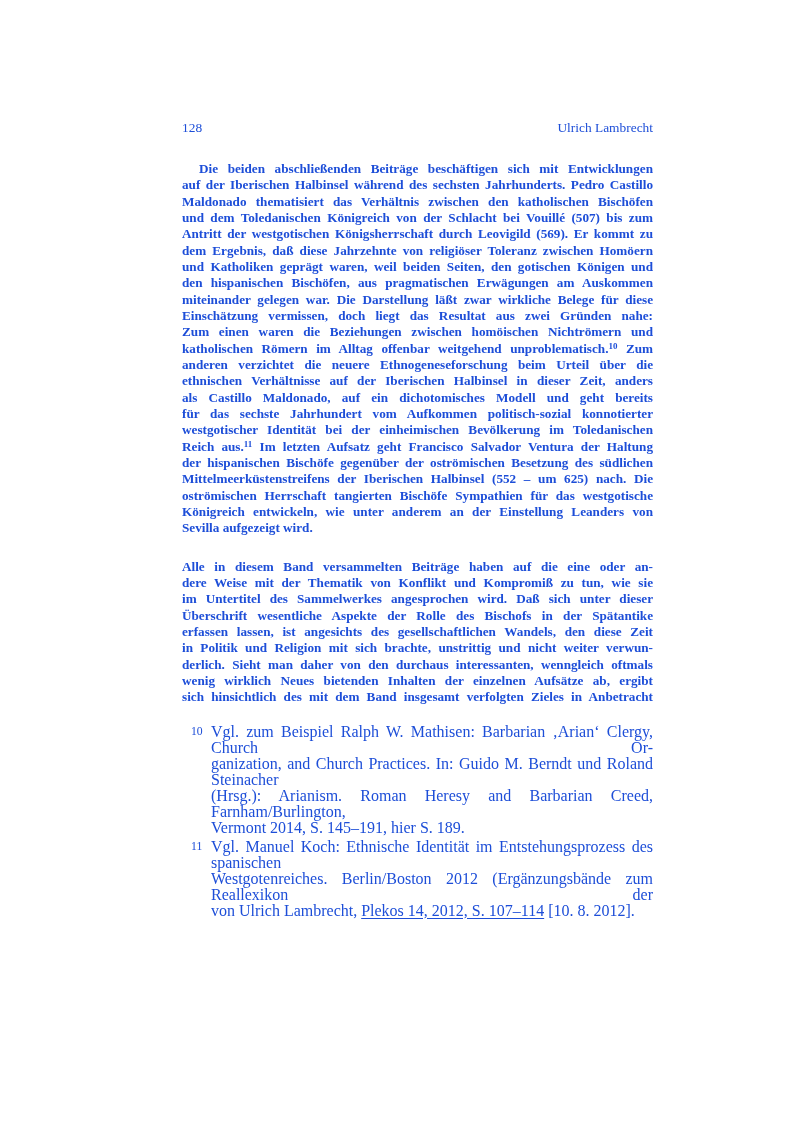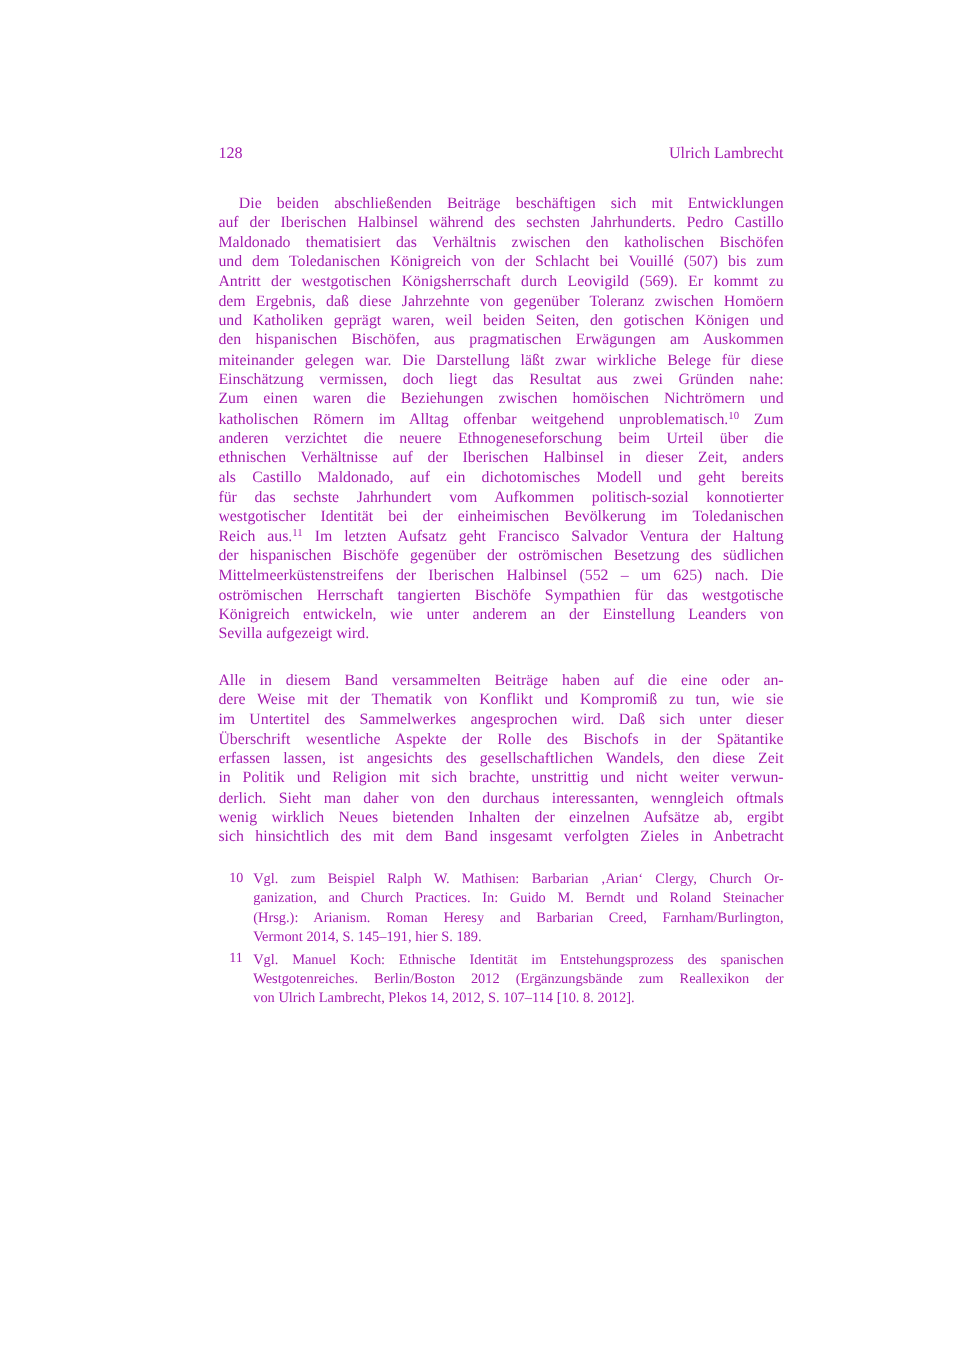--- a/index.html
+++ b/index.html
@@ -1,39 +1,39 @@
 <!DOCTYPE html>
 <html lang="de"><head>
 <meta charset="utf-8">
 <style>
   html, body { margin: 0; padding: 0; background: #ffffff; }
   .page {
     position: relative;
     width: 800px;
     height: 1131px;
     background: #ffffff;
-    color: #a21caf;
+    color: #1d4ed8;
     font-family: "Liberation Serif", "DejaVu Serif", serif;
     overflow: hidden;
   }
   .content {
     position: absolute;
     left: 182px;
     top: 120px;
     width: 471px;
   }
   .header {
     position: relative;
     height: 16px;
     font-size: 13.4px;
     line-height: 16px;
   }
   .page-num { position: absolute; left: 0; top: 0; }
   .running-title { position: absolute; left: 0; right: 0; text-align: right; }
-  .body-paragraphs { margin-top: 25px; }
+  .body-paragraphs { margin-top: 25px; font-weight: bold; }
   .paragraph + .paragraph { margin-top: 22px; }
   .line {
     font-size: 13.2px;
     line-height: 16.33px;
     text-align: justify;
     text-align-last: justify;
   }
   .line.endline { text-align-last: left; }
   .line.indent { text-indent: 17px; }
   sup {
@@ -46,42 +46,42 @@
   .footnotes { margin-top: 18px; margin-left: 9px; }
   .footnote { display: flex; }
   .footnote + .footnote { margin-top: 3px; }
   .fn-num {
     flex: none;
     width: 13px;
     font-size: 11.7px;
     line-height: 16px;
   }
   .fn-text { flex: 1; margin-left: 7px; }
-  .fn-line { font-size: 12px; line-height: 16px; }
-  .link { text-underline-offset: 2px; cursor: pointer; }
+  .fn-line { font-size: 16px; line-height: 16px; }
+  .link { text-decoration: underline; text-underline-offset: 2px; cursor: pointer; }
 </style>
 </head>
 <body>
 
 <div class="page">
   <div class="content">
 
     <div class="header">
       <span class="page-num">128</span>
       <span class="running-title">Ulrich Lambrecht</span>
     </div>
 
     <div class="body-paragraphs">
         <div class="paragraph">
           <div class="line indent">Die beiden abschließenden Beiträge beschäftigen sich mit Entwicklungen</div>
           <div class="line">auf der Iberischen Halbinsel während des sechsten Jahrhunderts. Pedro Castillo</div>
           <div class="line">Maldonado thematisiert das Verhältnis zwischen den katholischen Bischöfen</div>
           <div class="line">und dem Toledanischen Königreich von der Schlacht bei Vouillé (507) bis zum</div>
           <div class="line">Antritt der westgotischen Königsherrschaft durch Leovigild (569). Er kommt zu</div>
-          <div class="line">dem Ergebnis, daß diese Jahrzehnte von gegenüber Toleranz zwischen Homöern</div>
+          <div class="line">dem Ergebnis, daß diese Jahrzehnte von religiöser Toleranz zwischen Homöern</div>
           <div class="line">und Katholiken geprägt waren, weil beiden Seiten, den gotischen Königen und</div>
           <div class="line">den hispanischen Bischöfen, aus pragmatischen Erwägungen am Auskommen</div>
           <div class="line">miteinander gelegen war. Die Darstellung läßt zwar wirkliche Belege für diese</div>
           <div class="line">Einschätzung vermissen, doch liegt das Resultat aus zwei Gründen nahe:</div>
           <div class="line">Zum einen waren die Beziehungen zwischen homöischen Nichtrömern und</div>
           <div class="line">katholischen Römern im Alltag offenbar weitgehend unproblematisch.<sup>10</sup> Zum</div>
           <div class="line">anderen verzichtet die neuere Ethnogeneseforschung beim Urteil über die</div>
           <div class="line">ethnischen Verhältnisse auf der Iberischen Halbinsel in dieser Zeit, anders</div>
           <div class="line">als Castillo Maldonado, auf ein dichotomisches Modell und geht bereits</div>
           <div class="line">für das sechste Jahrhundert vom Aufkommen politisch-sozial konnotierter</div>

